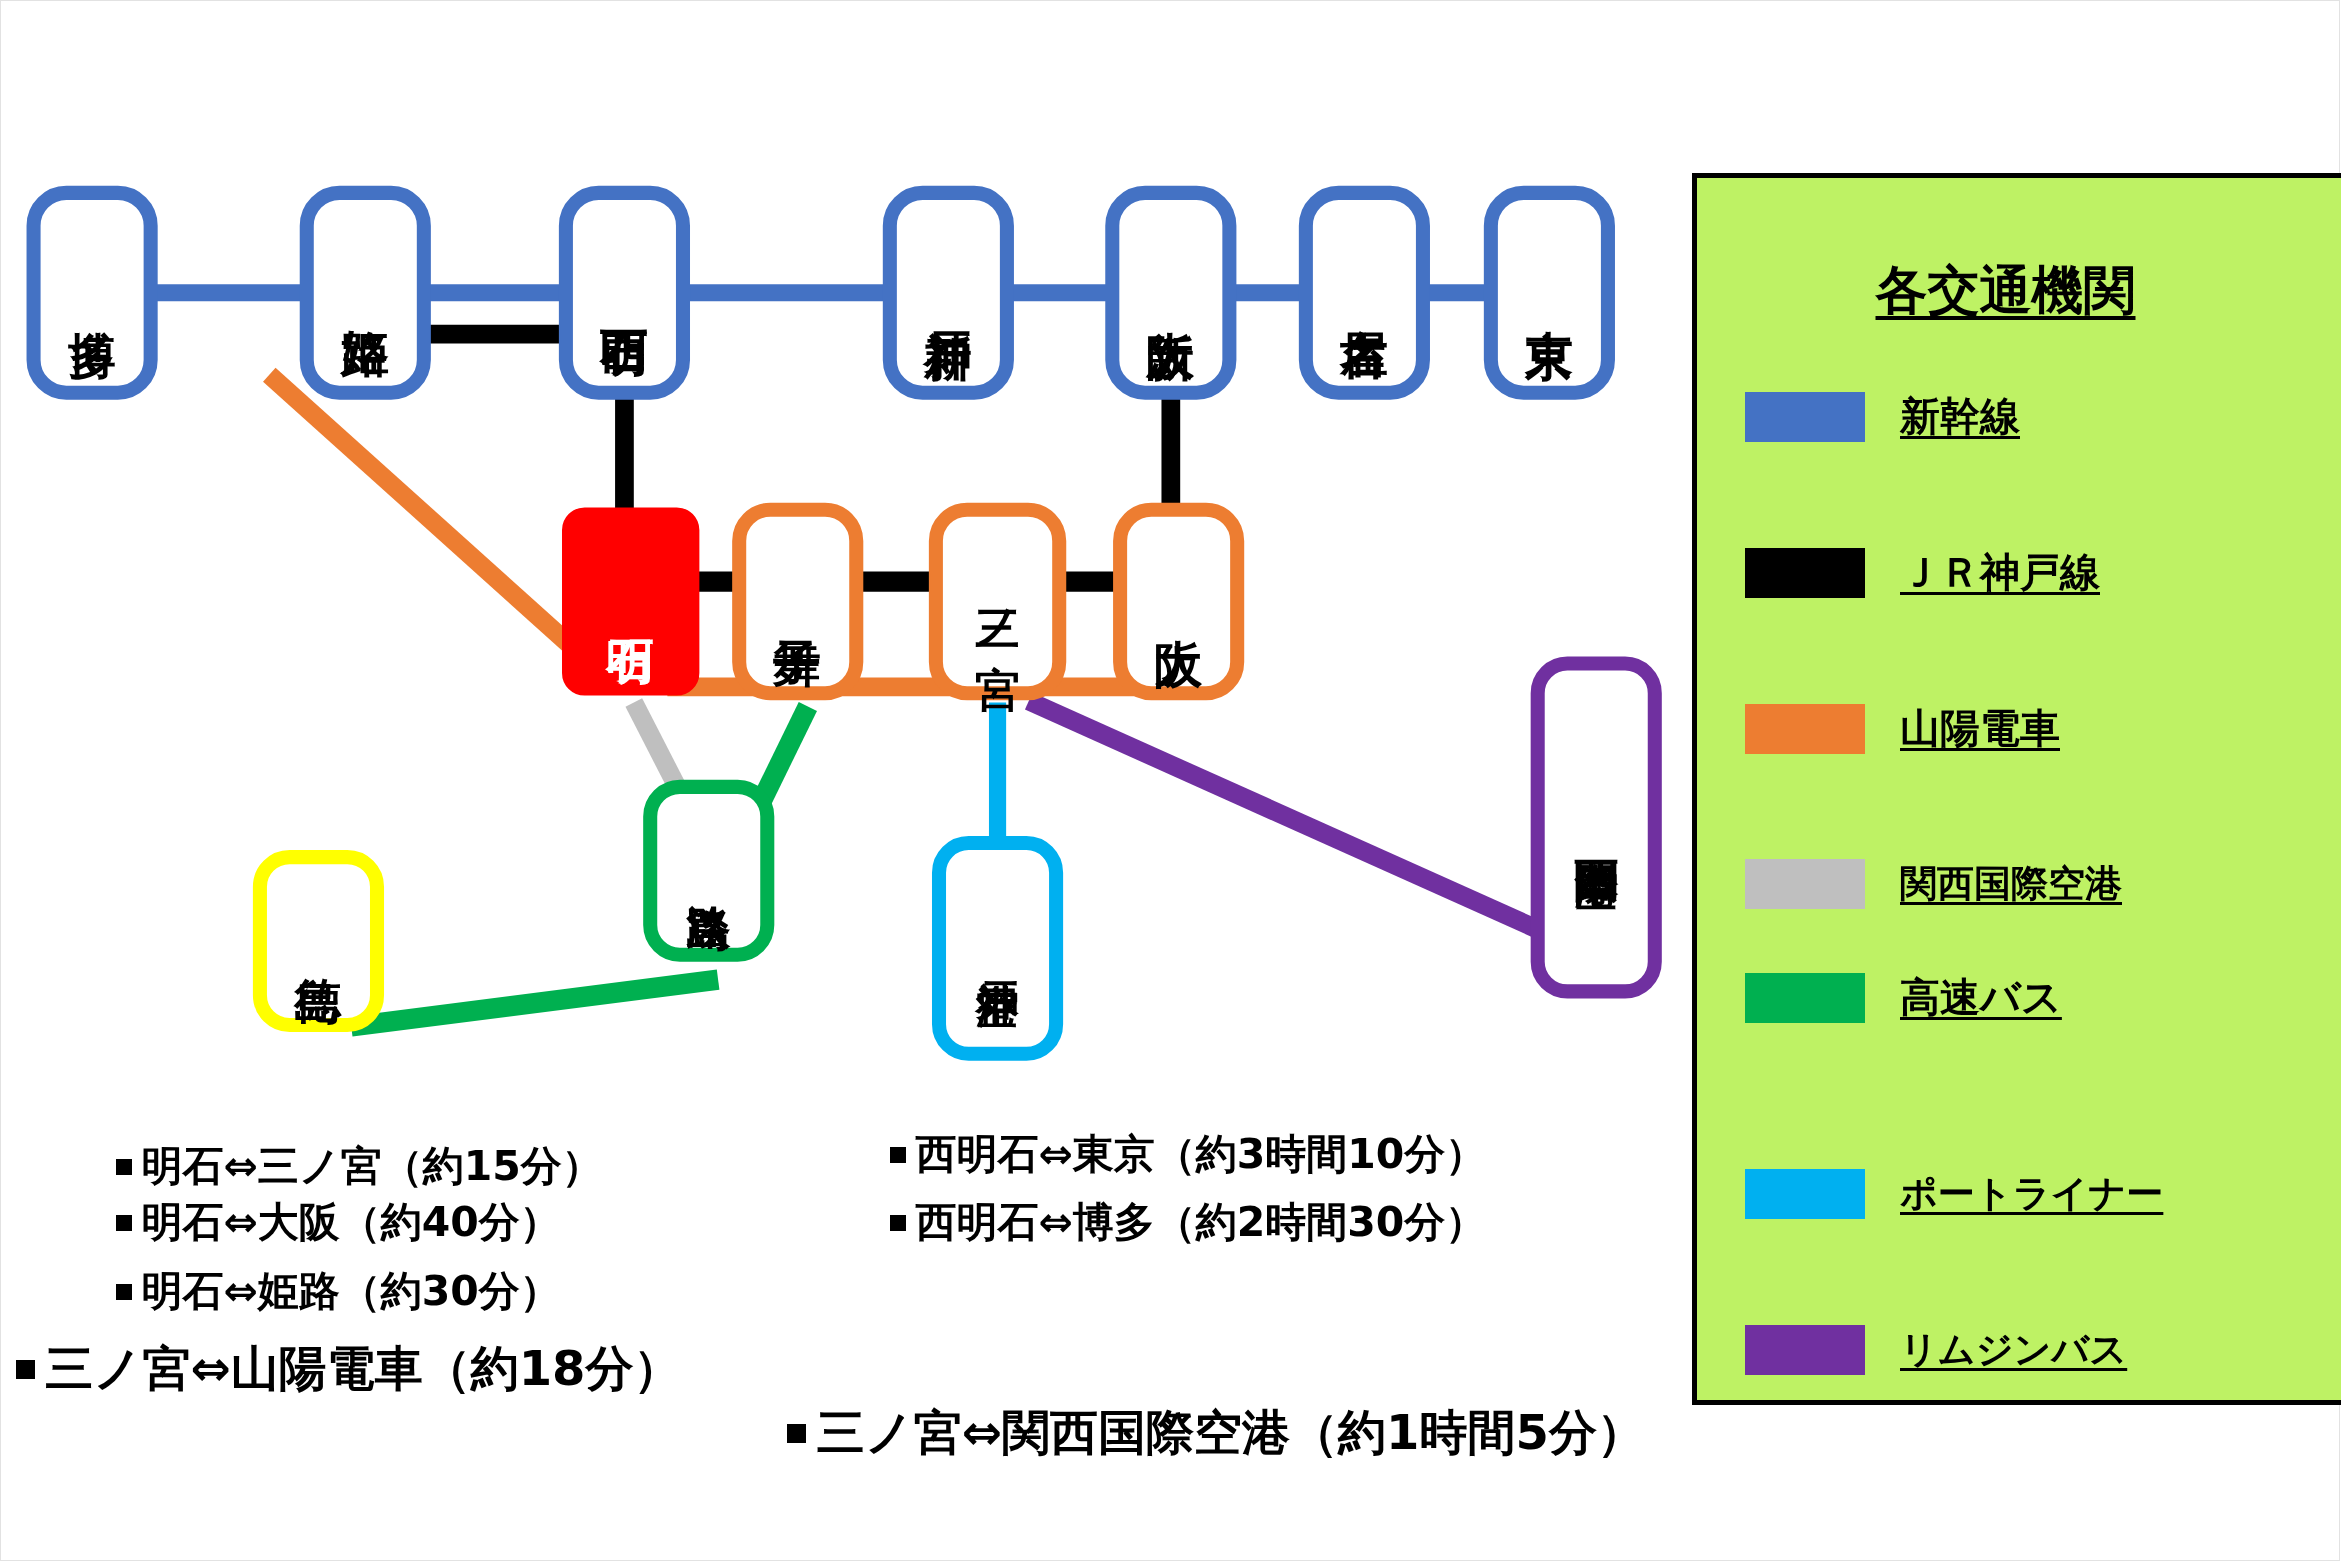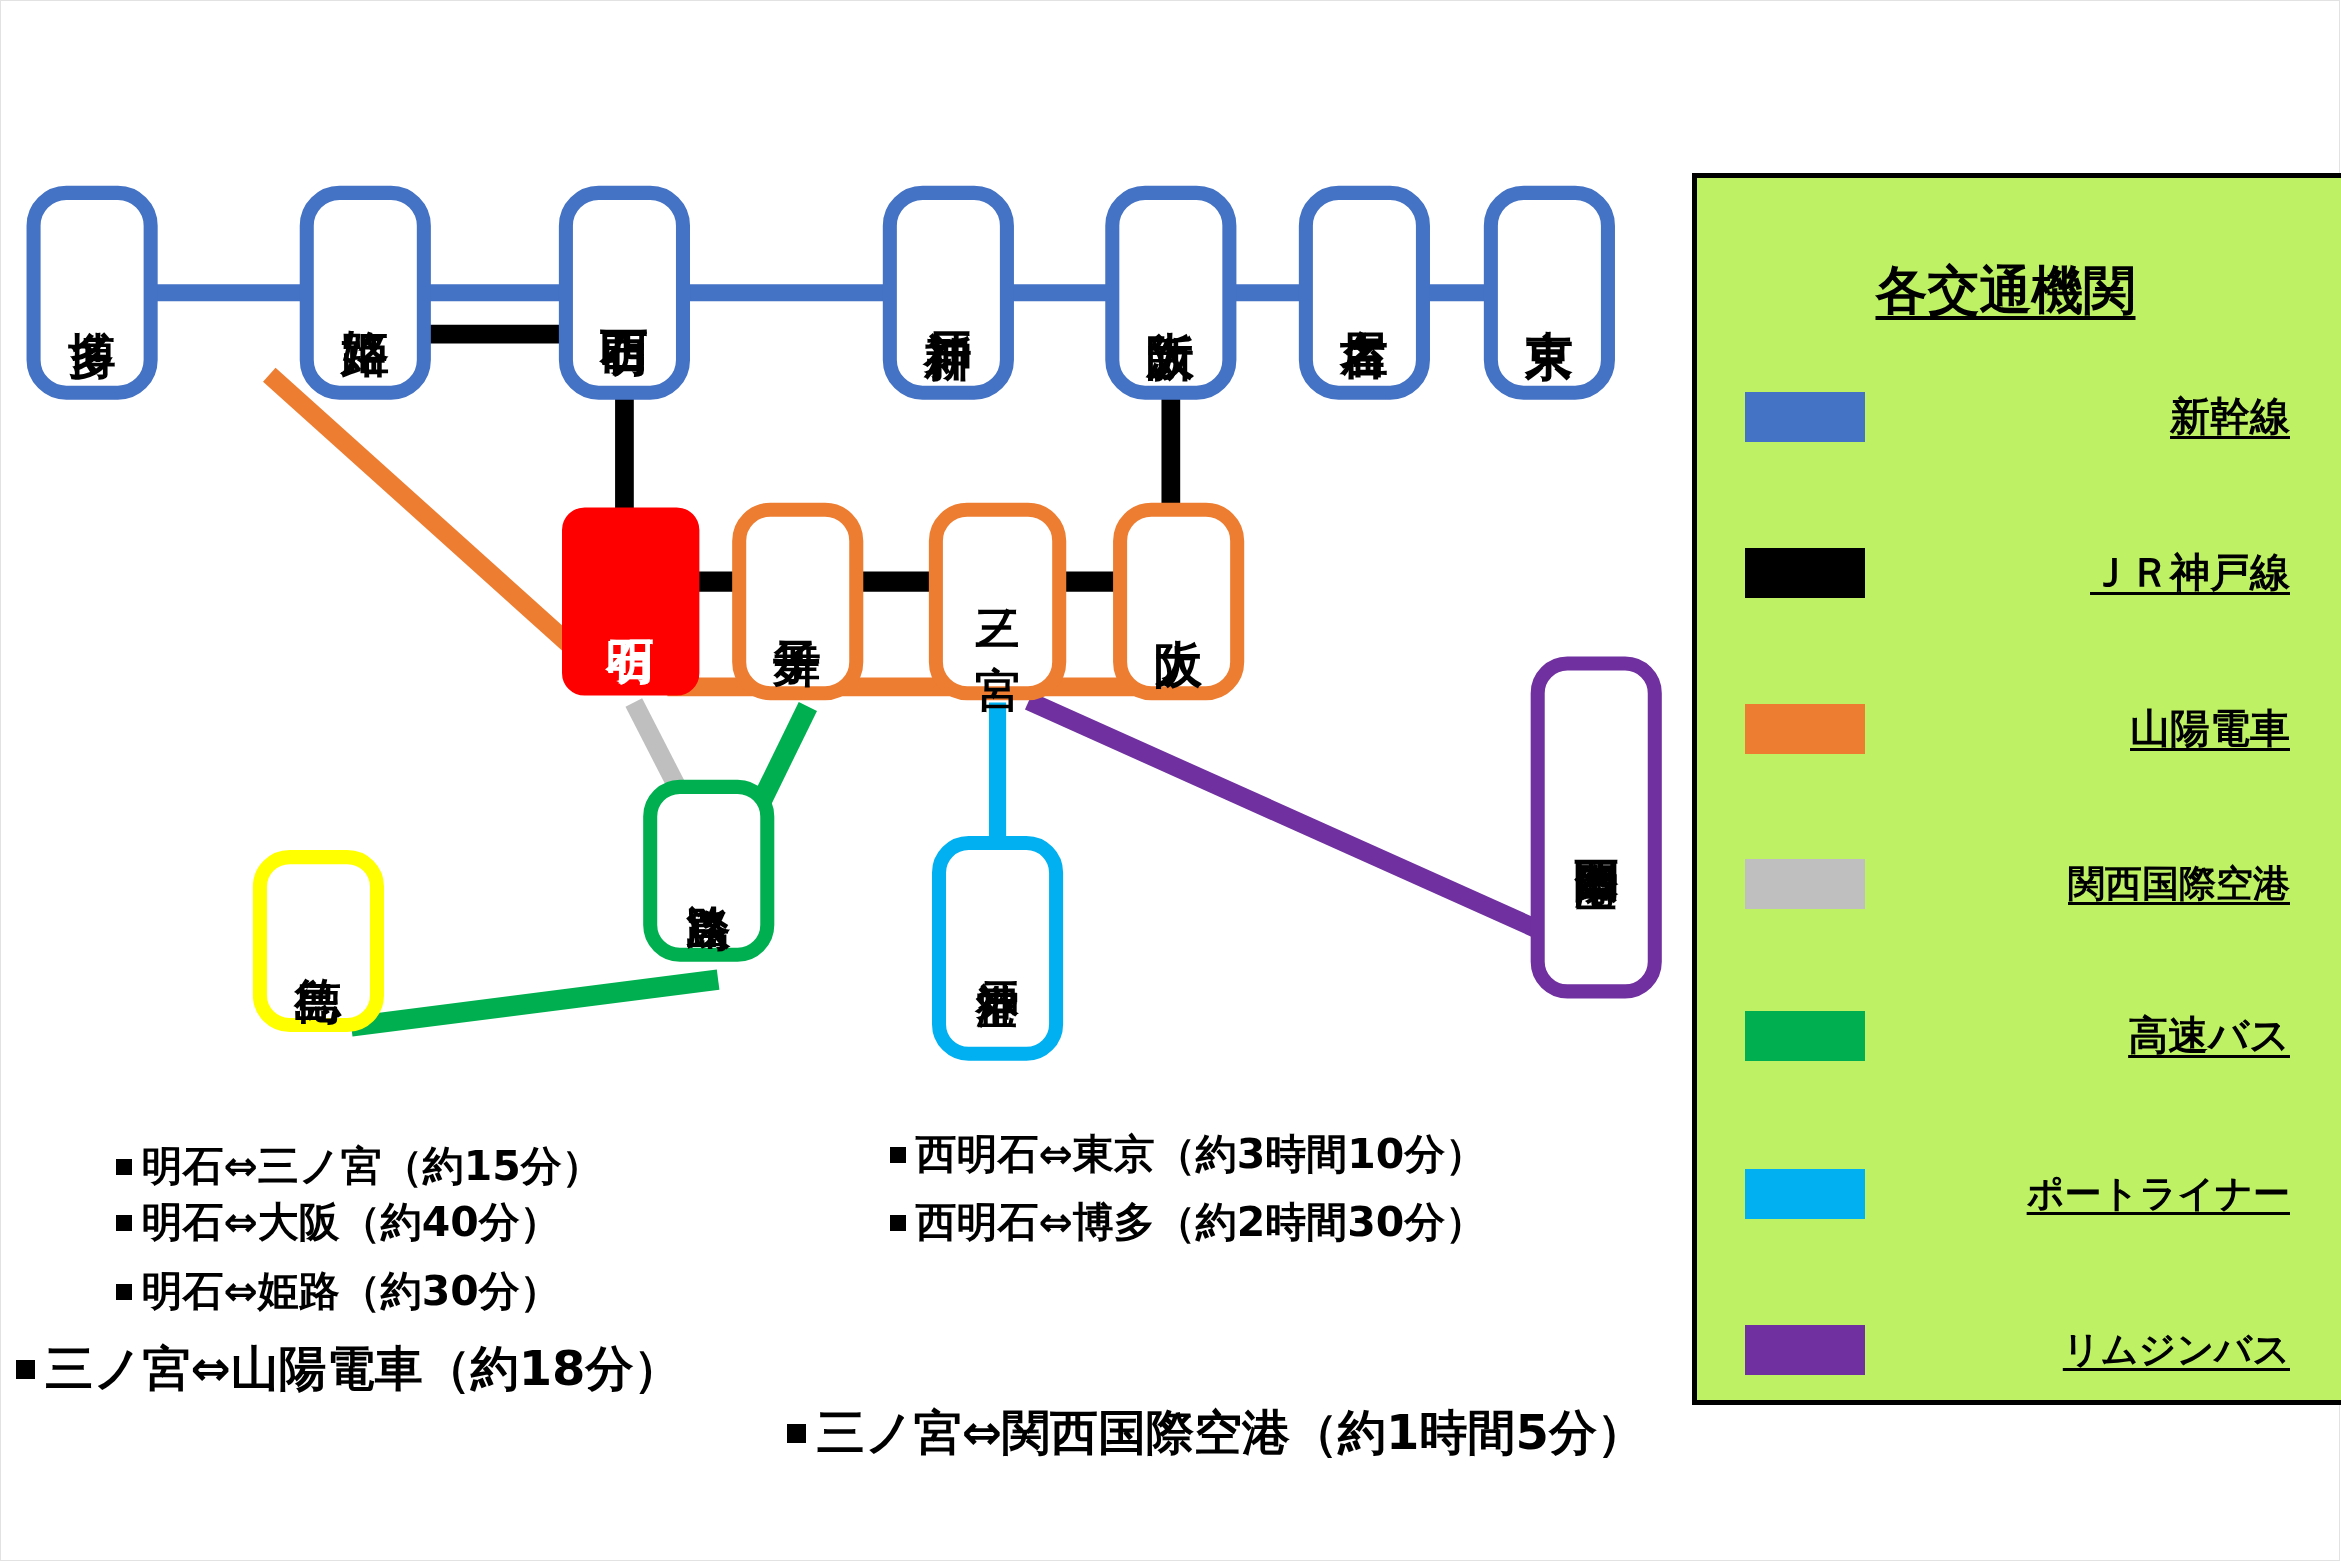--- a/index.html
+++ b/index.html
@@ -88,21 +88,21 @@
   .legend-swatch {
     position: absolute;
     left: 48px;
     width: 120px;
     height: 50px;
   }
   .legend-text {
     position: absolute;
     left: 203px;
     width: 390px;
-    text-align: right;
+    text-align: left;
     font-family: "DejaVu Sans", "Liberation Sans", sans-serif;
     font-weight: 700;
     font-size: 40px;
     color: #000;
     text-decoration: underline;
     text-underline-offset: 6.2px;
     text-decoration-thickness: 3.1px;
     white-space: nowrap;
   }
 
@@ -255,21 +255,21 @@
     <div class="legend-row" style="top:523px;">
       <div class="legend-swatch" style="background:#ED7D31;"></div>
       <div class="legend-text">山陽電車</div>
     </div>
 
     <div class="legend-row" style="top:678px;">
       <div class="legend-swatch" style="background:#BFBFBF;"></div>
       <div class="legend-text" style="font-size:37px;">関西国際空港</div>
     </div>
 
-    <div class="legend-row" style="top:830px;">
+    <div class="legend-row" style="top:792px;">
       <div class="legend-swatch" style="background:#00B050;"></div>
       <div class="legend-text">高速バス</div>
     </div>
 
     <div class="legend-row" style="top:988px;">
       <div class="legend-swatch" style="background:#00B0F0;"></div>
       <div class="legend-text" style="font-size:37px;">ポートライナー</div>
     </div>
 
     <div class="legend-row" style="top:1144px;">

